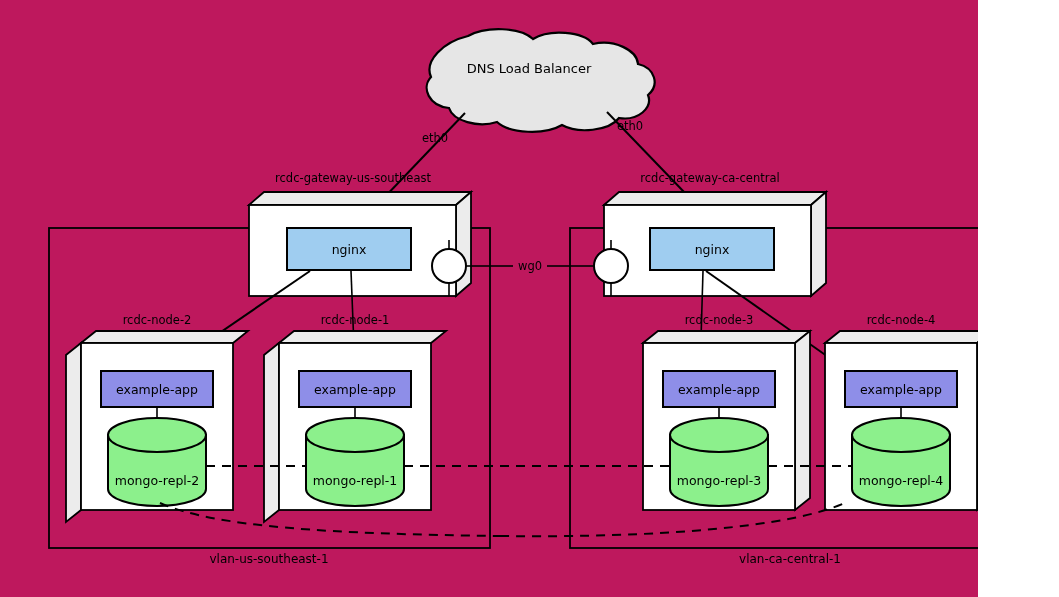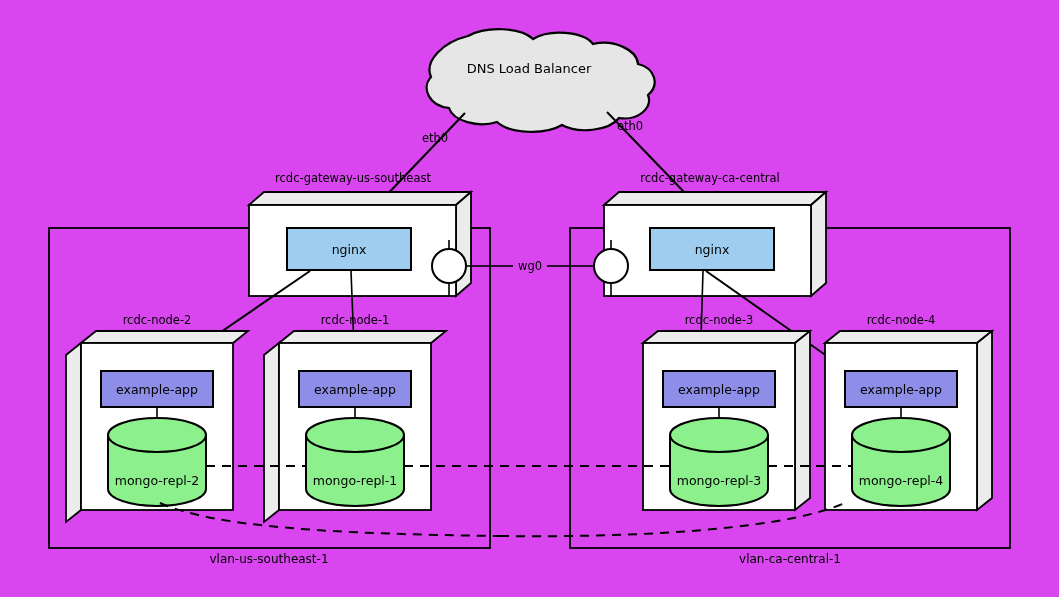--- a/index.html
+++ b/index.html
@@ -2,23 +2,23 @@
 <html><head>
 <meta charset="utf-8">
 <style>
   html, body {
     margin: 0;
     padding: 0;
     background: #ffffff;
   }
   #canvas-wrap {
     position: relative;
-    width: 1059px;
+    width: 978px;
     height: 597px;
-    background: #d946ef;
+    background: #be185d;
     font-family: "DejaVu Sans", sans-serif;
     overflow: hidden;
   }
   svg#diagram {
     position: absolute;
     top: 0;
     left: 0;
     width: 1059px;
     height: 597px;
     display: block;

